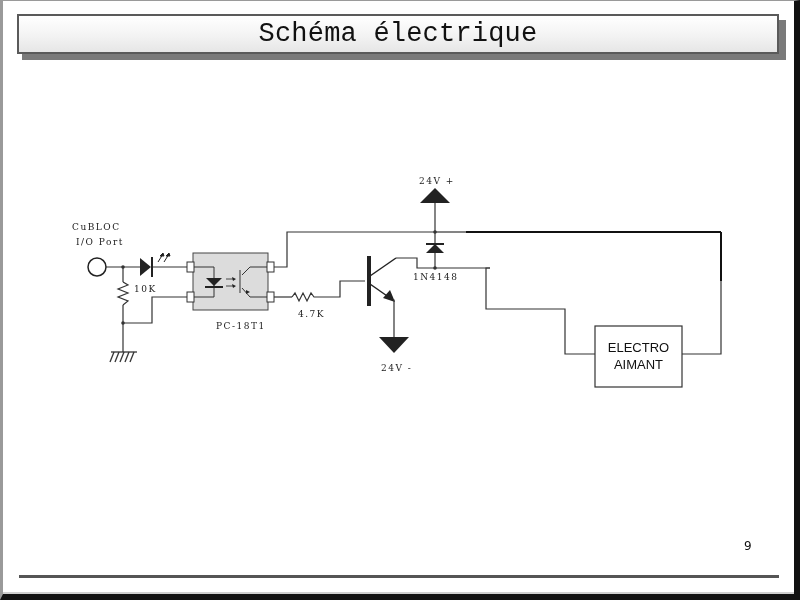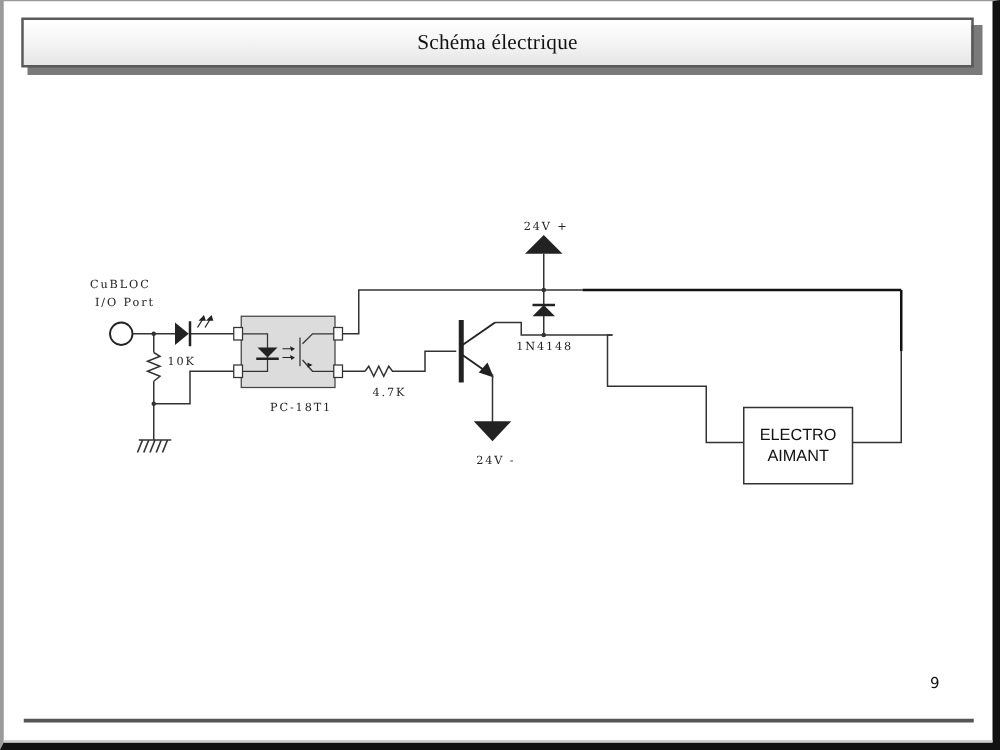--- a/index.html
+++ b/index.html
@@ -27,22 +27,22 @@
     background: #7a7a7a;
   }
   .title-bar {
     position: absolute; left: 17px; top: 14px; width: 762px; height: 40px;
     box-sizing: border-box;
     border: 2px solid #5a5a5a;
     background: linear-gradient(to bottom, #ffffff 0%, #f3f3f3 55%, #e6e6e6 100%);
     display: flex; align-items: center; justify-content: center;
   }
   .title-text {
-    font-family: Liberation Serif, serif;
-    font-size: 17px; color: #111;
+    font-family: Liberation Mono, monospace;
+    font-size: 27px; color: #111;
     letter-spacing: 0.2px;
   }
   .page-number {
     position: absolute; left: 744px; top: 539px;
     font-family: "DejaVu Sans", sans-serif; font-size: 12px; color: #111;
   }
   .footer-line {
     position: absolute; left: 19px; top: 575px; width: 760px; height: 3px;
     background: #555;
   }

